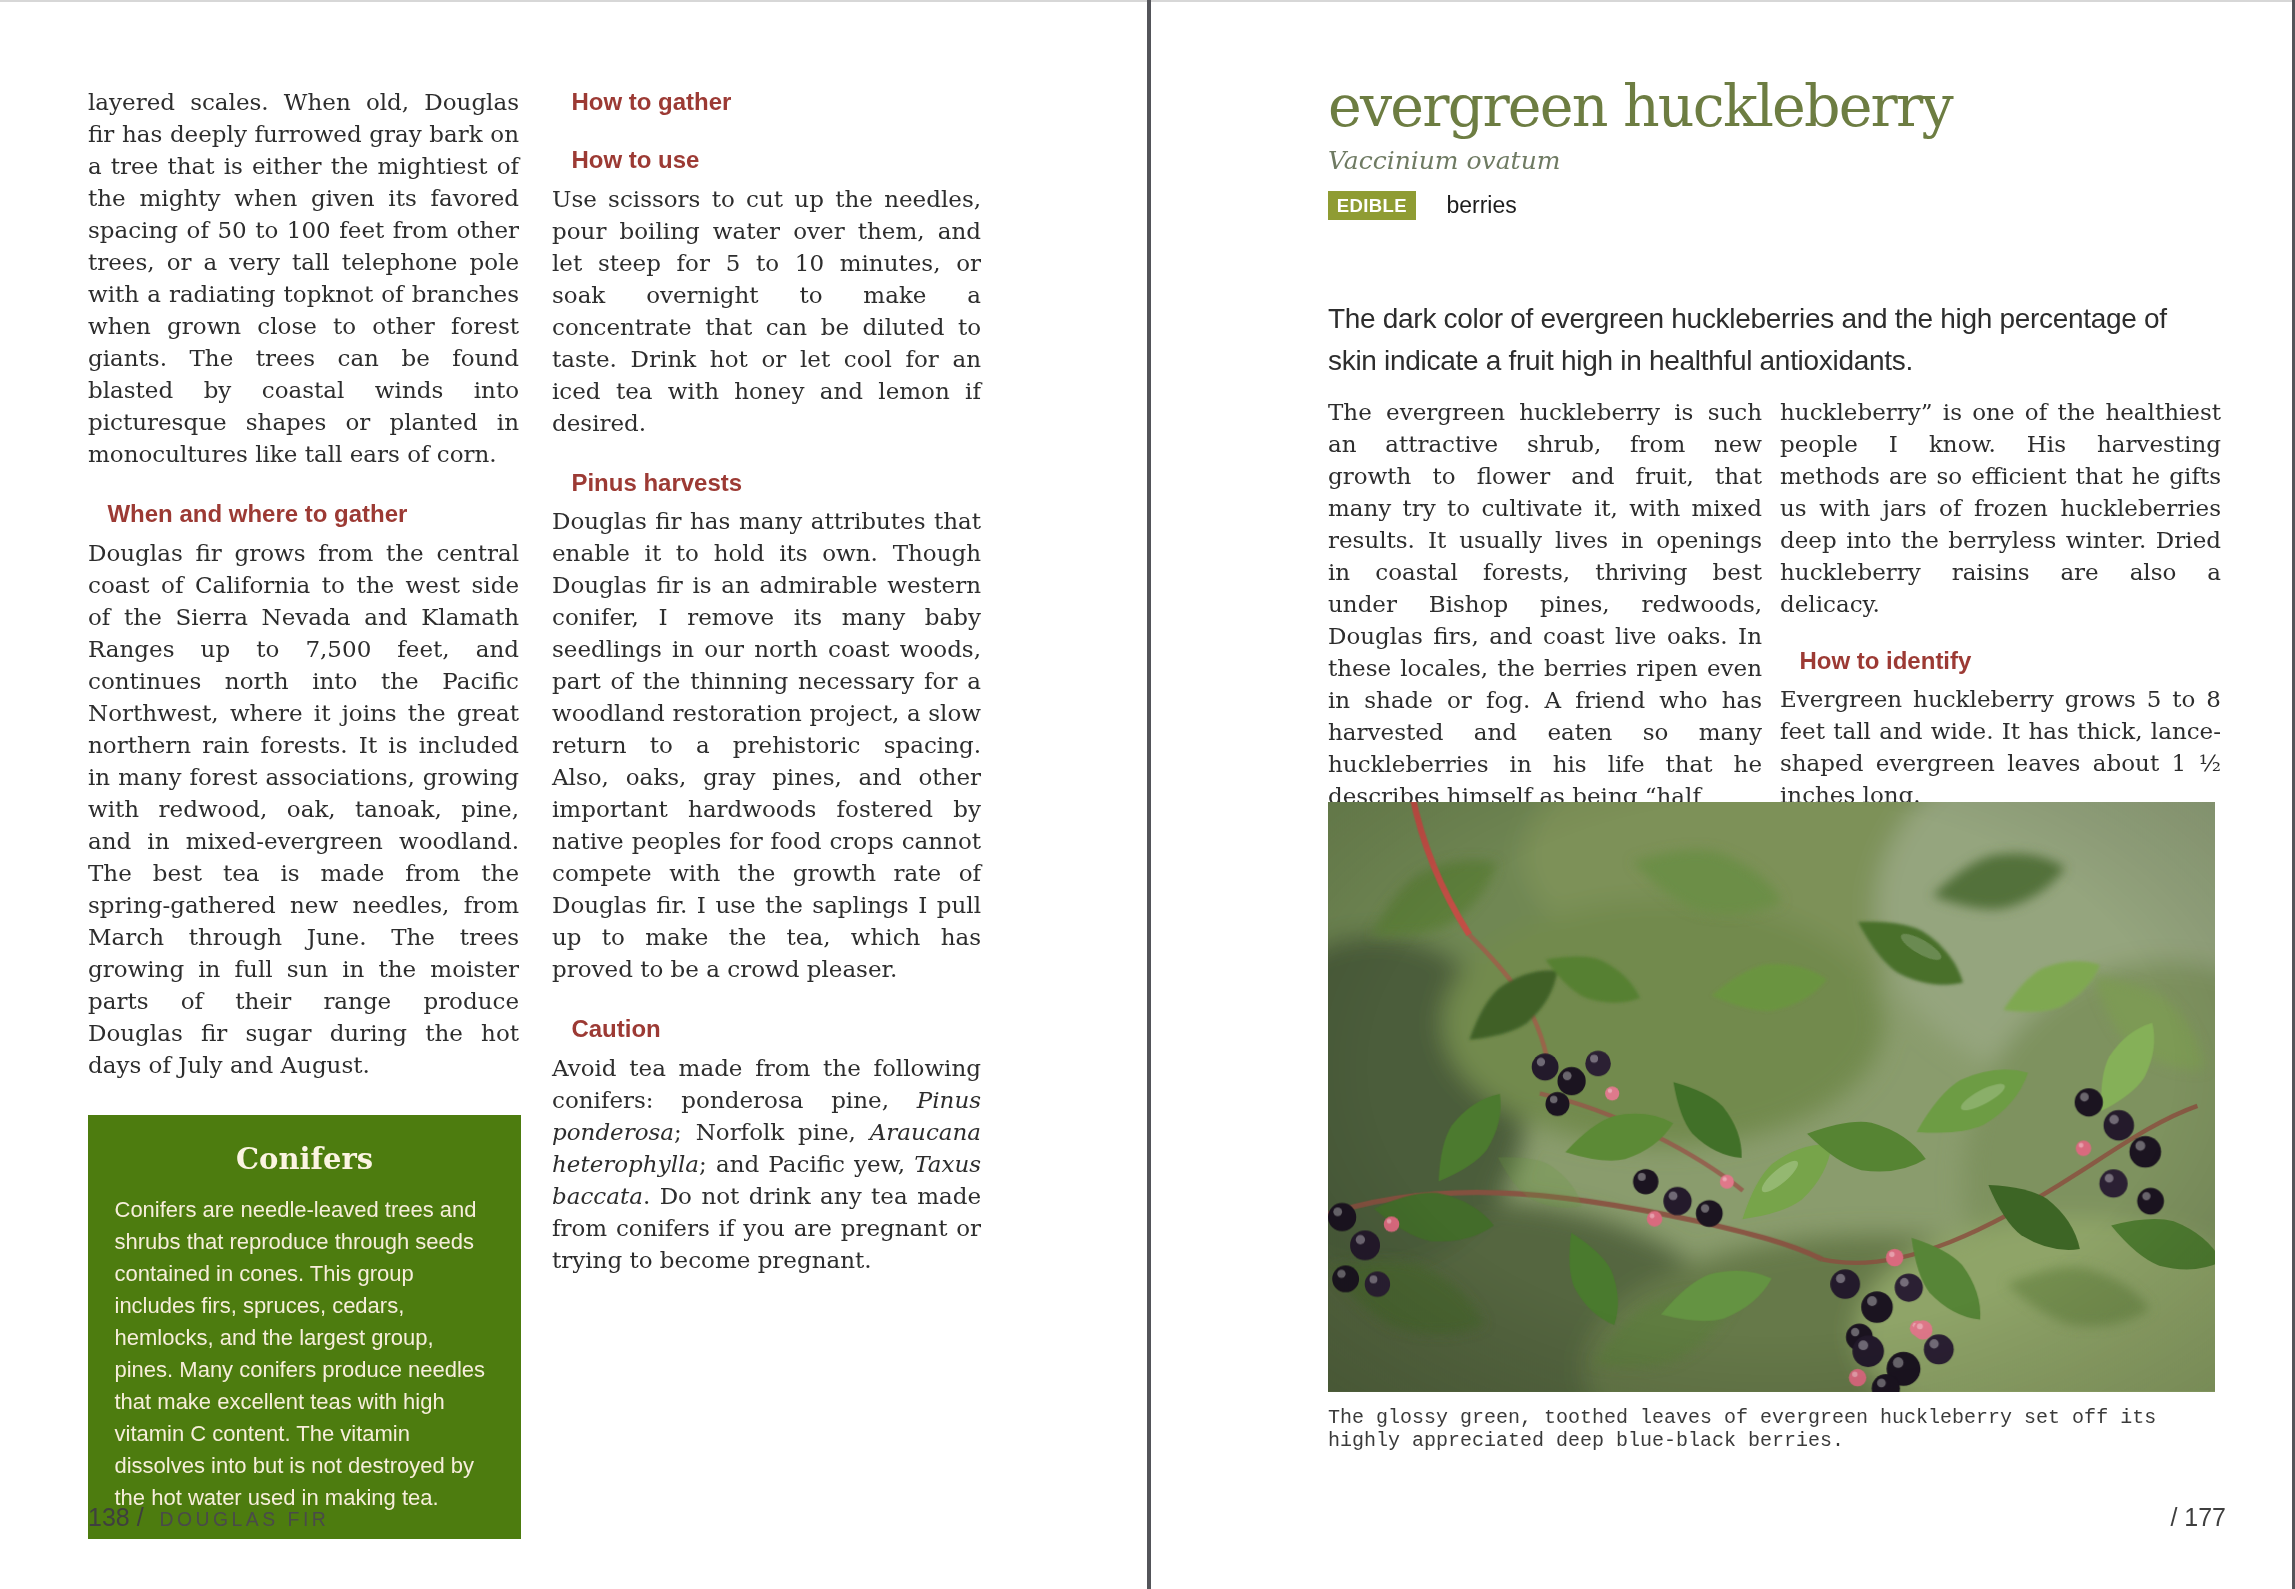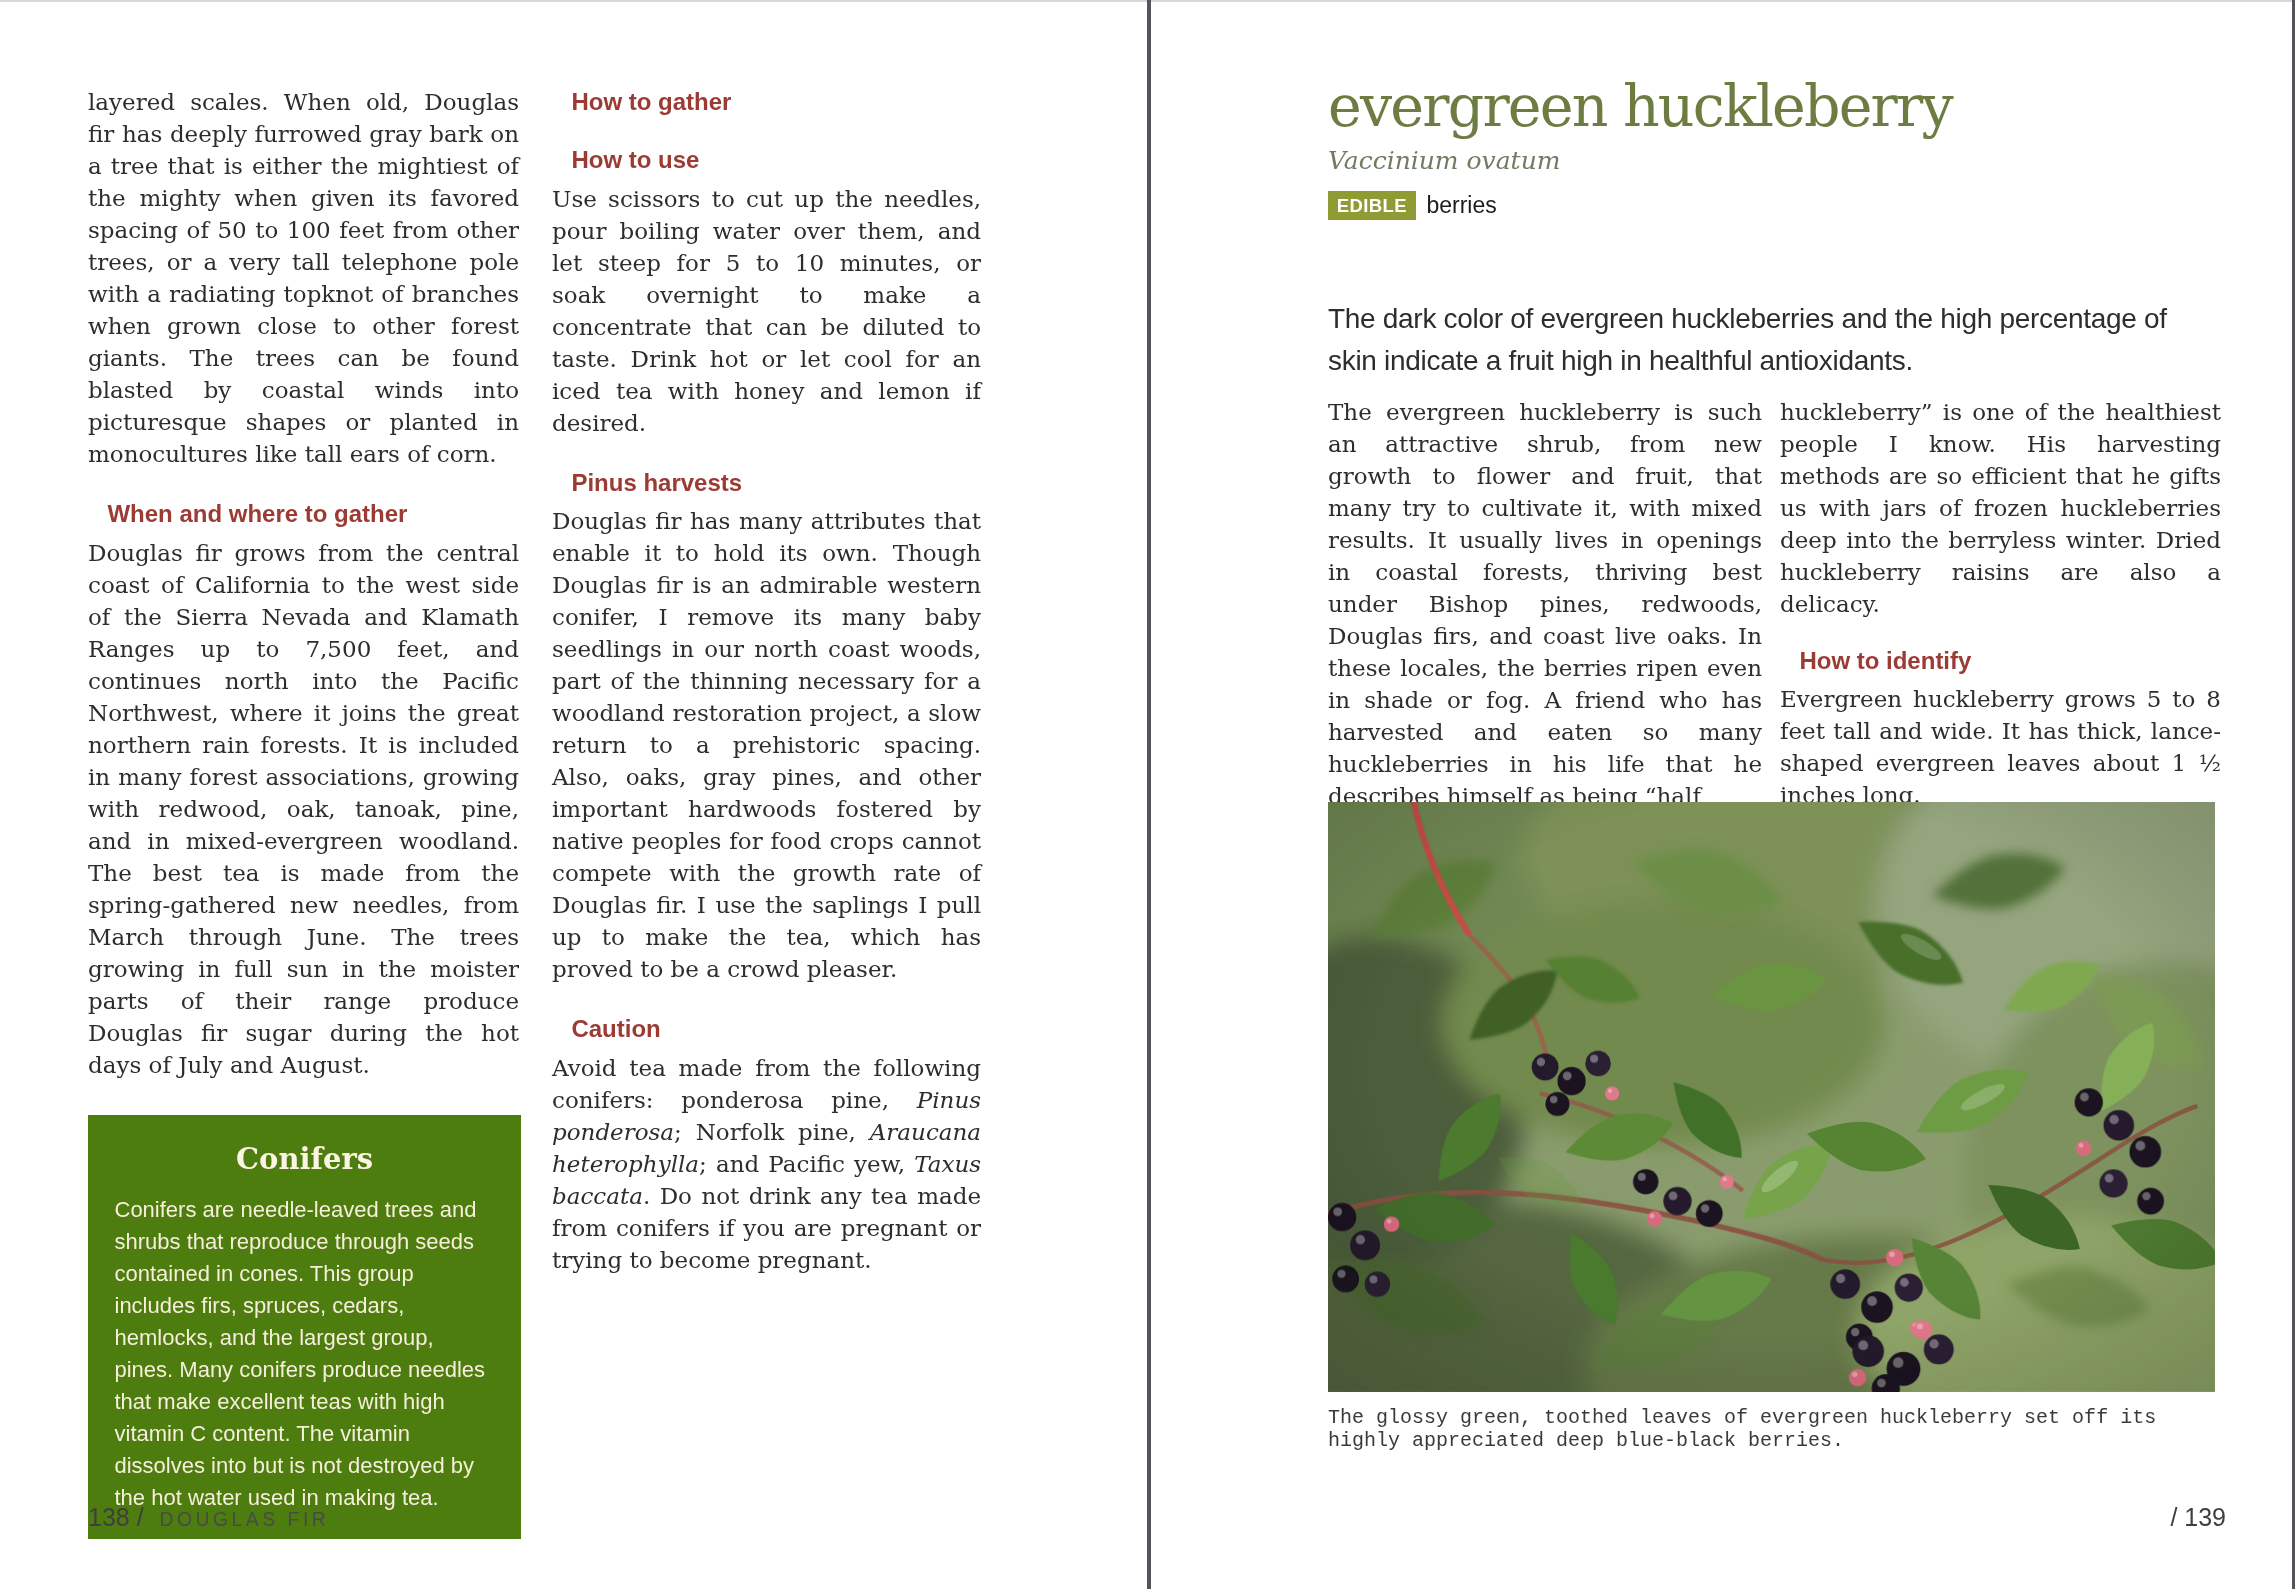--- a/index.html
+++ b/index.html
@@ -49,21 +49,21 @@
     font-family:"DejaVu Serif", serif;font-weight:normal;font-size:57px;line-height:60px;
     color:#6d7d42;margin:0;letter-spacing:-1.8px;
   }
   .plant-species{
     font-style:italic;font-size:25px;line-height:28px;color:#6f7b63;margin-top:10.6px;
   }
   .plant-common{
     font-family:"Liberation Serif", serif;font-size:25px;line-height:28px;color:#76816c;
     letter-spacing:-0.3px;margin-top:14px;
   }
-  .badge-row{margin-top:16px;display:flex;align-items:center;}
+  .badge-row{margin-top:16px;display:flex;align-items:center;gap:20px;}
   .edible-badge{
     font-family:"Liberation Sans", sans-serif;font-weight:bold;font-size:18.5px;letter-spacing:0.4px;
     color:#ffffff;background:#8f9c33;padding:4.4px 8.8px 3.5px 8.8px;display:inline-block;
   }
   .badge-suffix{font-family:"Liberation Sans", sans-serif;font-size:23px;color:#1c1c1c;margin-left:10.6px;}
 
   .r-intro{
     position:absolute;left:178px;top:298px;width:893px;
     font-family:"Liberation Sans", sans-serif;font-size:28px;line-height:42px;color:#2d2d2d;
     letter-spacing:-0.3px;
@@ -262,18 +262,18 @@
       </g>
 
       <rect width="1005" height="668" fill="url(#vig)"></rect>
     </svg>
   </div>
 
   <div class="photo-caption">The glossy green, toothed leaves of evergreen huckleberry set off its highly appreciated deep blue-black berries.</div>
 
   <div class="footer-right">
     <span>/</span>
-    <span>139</span>
+    <span>177</span>
   </div>
 </div>
 
 <div class="edge-right"></div>
 
 
 </body></html>

